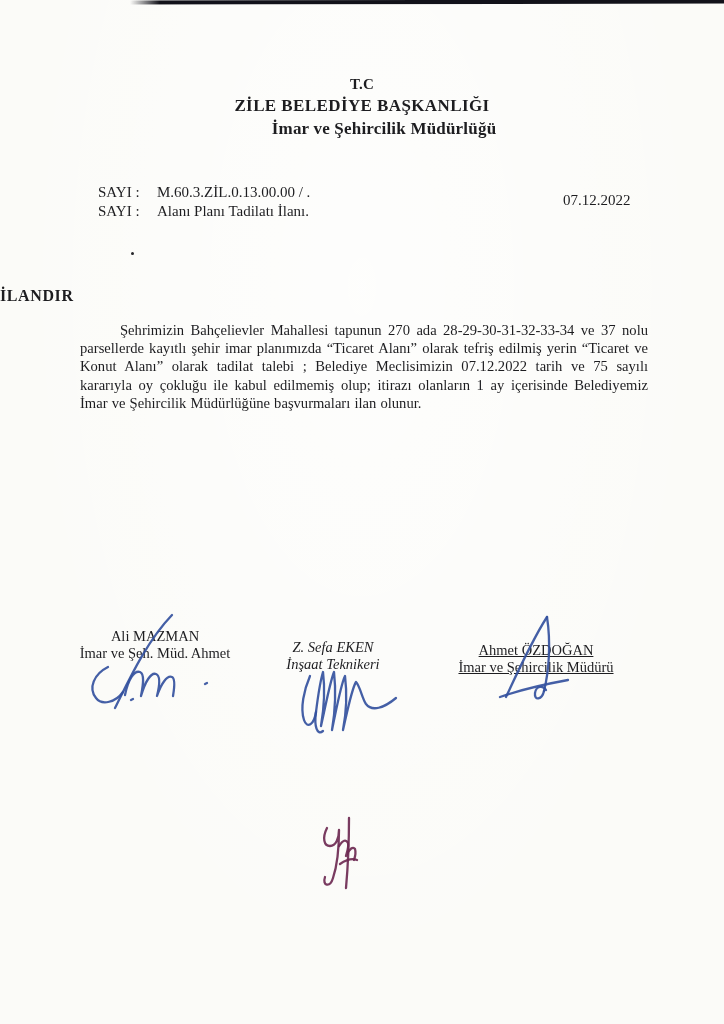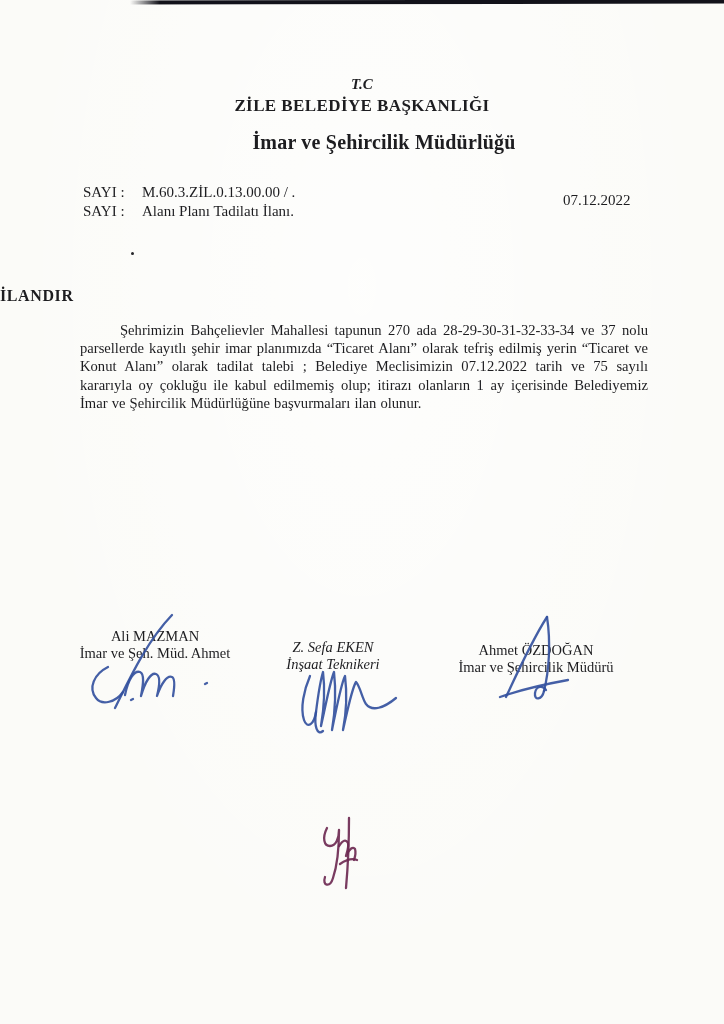--- a/index.html
+++ b/index.html
@@ -19,27 +19,27 @@
   .top-edge {
     position: absolute; top: 0; left: 130px; right: 0; height: 4px;
     background: linear-gradient(to right,
       rgba(18,18,26,0) 0%, var(--scan-edge-color, #12121a) 5%, var(--scan-edge-color, #12121a) 100%);
     transform: skewY(-0.08deg);
   }
   .letterhead {
     position: absolute; top: 76px; left: 0; width: 100%;
     text-align: center; font-weight: bold; letter-spacing: 0.2px;
   }
-  .letterhead .l1 { font-size: 15px; font-style: italic; }
+  .letterhead .l1 { font-size: 15px; }
   .letterhead .l2 { font-size: 17px; margin-top: 3px; letter-spacing: 0.4px; }
-  .letterhead .l3 { font-size: 20px; margin-top: 15px; padding-left: 44px; }
+  .letterhead .l3 { font-size: 17px; margin-top: 3px; padding-left: 44px; }
 
   .meta { position: absolute; top: 184px; left: 83px; font-size: 15px; }
   .meta-row { display: flex; margin-bottom: 2px; }
-  .meta-label { width: 59px; flex: 0 0 59px; }
+  .meta-label { width: 59px; flex: 0 0 59px; margin-left: 15px; }
   .doc-date { position: absolute; top: 192px; left: 563px; font-size: 15px; }
 
   .stray-dot {
     position: absolute; top: 252px; left: 131px;
     width: 3px; height: 3px; border-radius: 50%;
     background: #26262a;
   }
 
   .announce-heading {
     position: absolute; top: 287px; left: 0; width: 100%;
@@ -48,21 +48,21 @@
   .announce-paragraph {
     position: absolute; top: 321px; left: 80px; width: 568px;
     font-size: 14.6px; line-height: 18.2px;
     text-align: justify; text-indent: 40px;
     word-spacing: 0.5px;
   }
 
   .sig-block { position: absolute; text-align: center; font-size: 14.5px; line-height: 16.5px; }
   .sig-1 { left: 75px;  top: 628px; width: 160px; }
   .sig-2 { left: 278px; top: 639px; width: 110px; font-style: italic; }
-  .sig-3 { left: 450px; top: 642px; width: 172px; }
+  .sig-3 { left: 450px; top: 642px; width: 172px; text-decoration: underline; }
   .sig-4 { left: 268px; top: 791px; width: 172px; }
 
   .ink { position: absolute; pointer-events: none; }
   .ink path { fill: none; stroke: currentColor; stroke-width: 2.3; stroke-linecap: round; stroke-linejoin: round; opacity: 0.92; }
   .ink-blue   { color: var(--ink-blue, #34519e); }
   .ink-maroon { color: var(--ink-maroon, #6e2a52); }
   .ink-1 { left: 88px;  top: 612px; }
   .ink-2 { left: 296px; top: 668px; }
   .ink-3 { left: 498px; top: 613px; }
   .ink-4 { left: 318px; top: 816px; }

